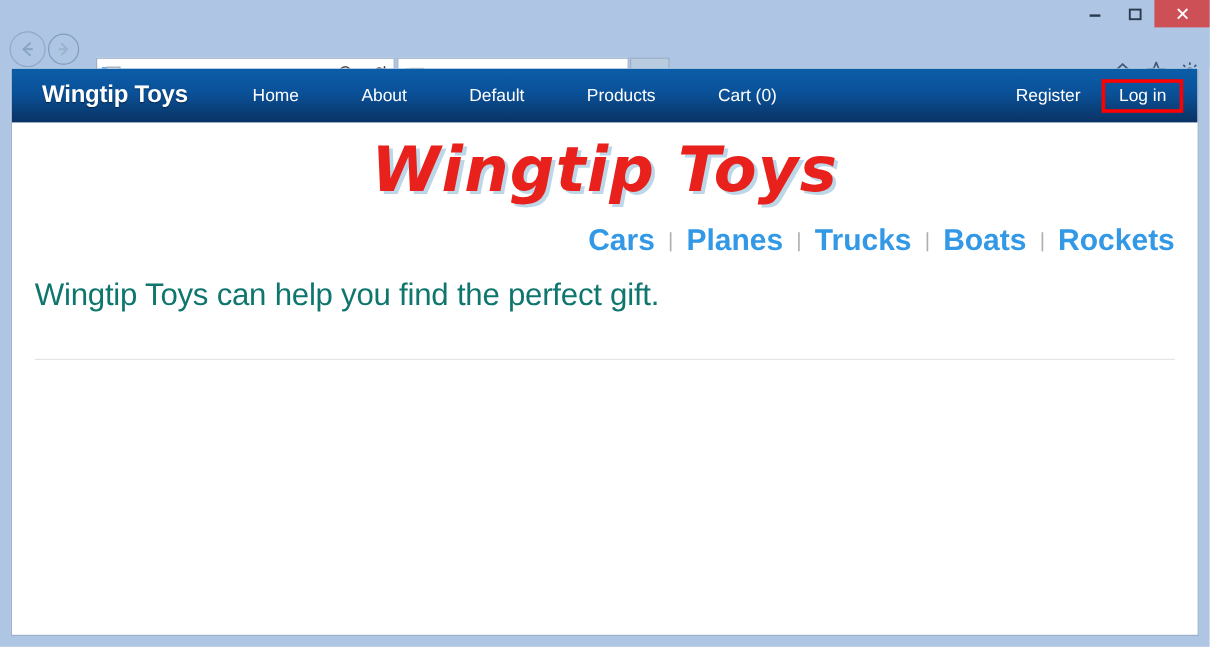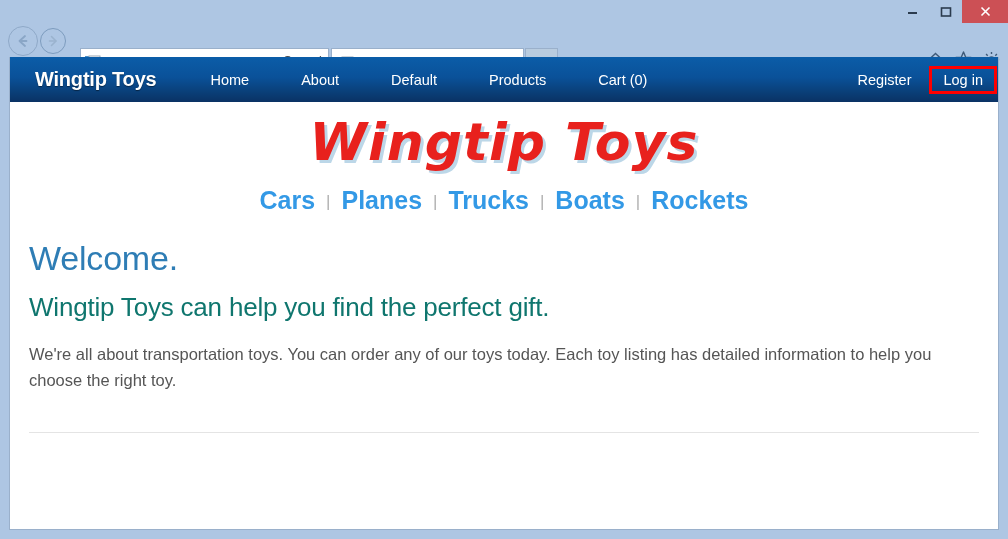--- a/index.html
+++ b/index.html
@@ -211,21 +211,21 @@
   .nav-link {
     color: #ffffff;
     font-size: 14.5px;
     padding: 4px 20px;
     text-decoration: none;
     white-space: nowrap;
     cursor: default;
   }
   .nav-right {
     position: absolute;
-    right: 1px;
+    right: 12px;
     top: 0;
     height: 45px;
     display: flex;
     align-items: center;
   }
   .nav-right .nav-link { padding: 4px 14px; }
   .login-wrap {
     position: relative;
     display: inline-block;
     border: 3px solid #fe0000;
@@ -245,21 +245,21 @@
     font-size: 52px;
     font-weight: bold;
     font-style: italic;
     color: #e8211d;
     text-shadow: 3px 3px 0 #bcd7e8;
     letter-spacing: 1px;
     line-height: 1.15;
     cursor: default;
   }
   .categories {
-    text-align: center;
+    text-align: right;
     margin-top: 13px;
     font-size: 25px;
     font-weight: bold;
     color: #3399e6;
     white-space: nowrap;
   }
   .categories a {
     color: #3399e6;
     text-decoration: none;
     cursor: default;
@@ -448,20 +448,18 @@
         <span class="cat-sep">|</span>
         <a href="#">Planes</a>
         <span class="cat-sep">|</span>
         <a href="#">Trucks</a>
         <span class="cat-sep">|</span>
         <a href="#">Boats</a>
         <span class="cat-sep">|</span>
         <a href="#">Rockets</a>
       </div>
 
-      <h1 class="welcome">Welcome.</h1>
       <h2 class="tagline">Wingtip Toys can help you find the perfect gift.</h2>
-      <p class="lead">We're all about transportation toys. You can order any of our toys today. Each toy listing has detailed information to help you choose the right toy.</p>
 
       <hr class="footer-rule">
     </div>
   </div>
 </div>
 
 </body></html>

